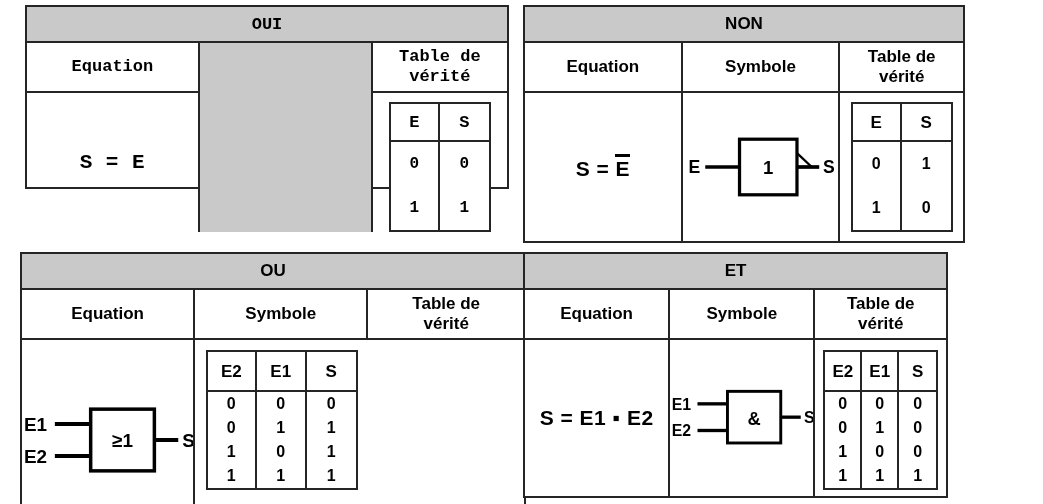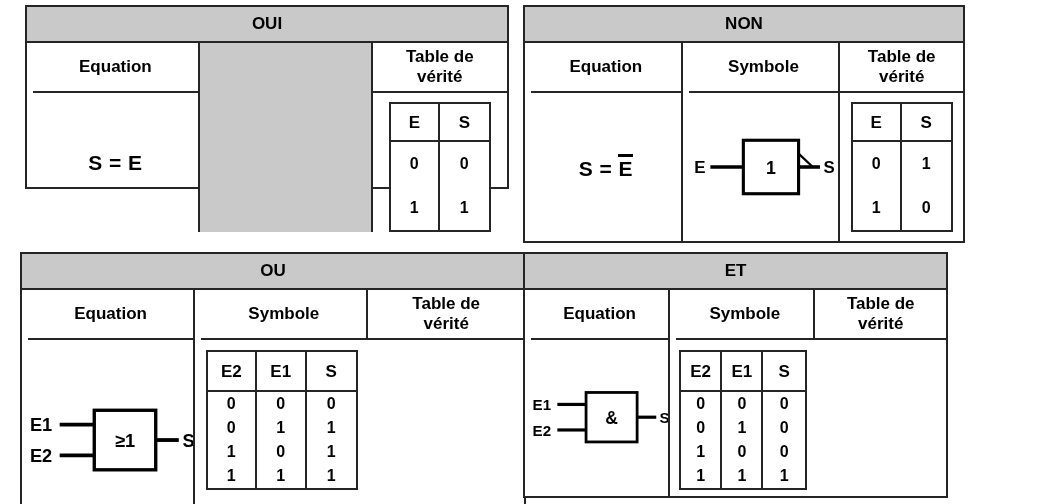--- a/index.html
+++ b/index.html
@@ -21,40 +21,40 @@
   }
   .panel{
     position:absolute;
     border:2px solid var(--bd);
     background:#fff;
     display:grid;
     grid-template-rows:36px 50px 1fr;
   }
   .panel.top-cols{grid-template-columns:36% 36% 1fr;}
   .panel.bot-cols{grid-template-columns:34.5% 34.5% 1fr;}
-  .p-oui{left:25px;top:5px;width:484px;height:184px;}
+  .p-oui{left:25px;top:5px;width:484px;height:184px;font-family:Liberation Mono, monospace;}
   .p-non{left:523px;top:5px;width:442px;height:238px;}
   .p-ou {left:20px;top:252px;width:506px;height:292px;}
   .p-et {left:523px;top:252px;width:425px;height:246px;}
 
   .title{
     grid-column:1/-1;
     background:var(--gray);
     border-bottom:2px solid var(--bd);
     display:flex;align-items:center;justify-content:center;
     font-weight:bold;font-size:17px;
   }
   .cell{display:flex;align-items:center;justify-content:center;}
   .head{
     border-bottom:2px solid var(--bd);
     font-weight:bold;font-size:17px;
     text-align:center;line-height:1.15;
     white-space:pre-line;
   }
-  .rb{border-right:2px solid var(--bd);margin-left:6px;}
+  .rb{border-right:2px solid var(--bd);}
   .sym-merged{
     grid-column:2;grid-row:2/4;
     background:var(--gray);
     border-right:2px solid var(--bd);
     border-left:2px solid var(--bd);
     margin-left:-2px;
   }
   .eq{
     font-weight:bold;font-size:21px;
     letter-spacing:0.5px;
@@ -191,20 +191,23 @@
       </div>
     </div>
   </div>
 
   <div class="panel bot-cols p-et">
     <div class="title">ET</div>
     <div class="cell head rb">Equation</div>
     <div class="cell head rb">Symbole</div>
     <div class="cell head">Table de
 vérité</div>
+    <div class="cell rb">
+      <span class="eq">S = E1 ▪ E2</span>
+    </div>
     <div class="cell rb sym-cell">
       <svg class="gate-svg" width="172" height="100" viewBox="0 0 172 100">
         <text x="2" y="40" font-size="19" font-weight="bold">E1</text>
         <line x1="33" y1="33" x2="69" y2="33" stroke="#000" stroke-width="4"></line>
         <text x="2" y="72" font-size="19" font-weight="bold">E2</text>
         <line x1="33" y1="65" x2="69" y2="65" stroke="#000" stroke-width="4"></line>
         <rect x="69" y="18" width="64" height="62" fill="#fff" stroke="#000" stroke-width="3.5"></rect>
         <text x="101" y="58" font-size="22" font-weight="bold" text-anchor="middle">&amp;</text>
         <line x1="133" y1="49" x2="157" y2="49" stroke="#000" stroke-width="4"></line>
         <text x="161" y="56" font-size="19" font-weight="bold">S</text>

